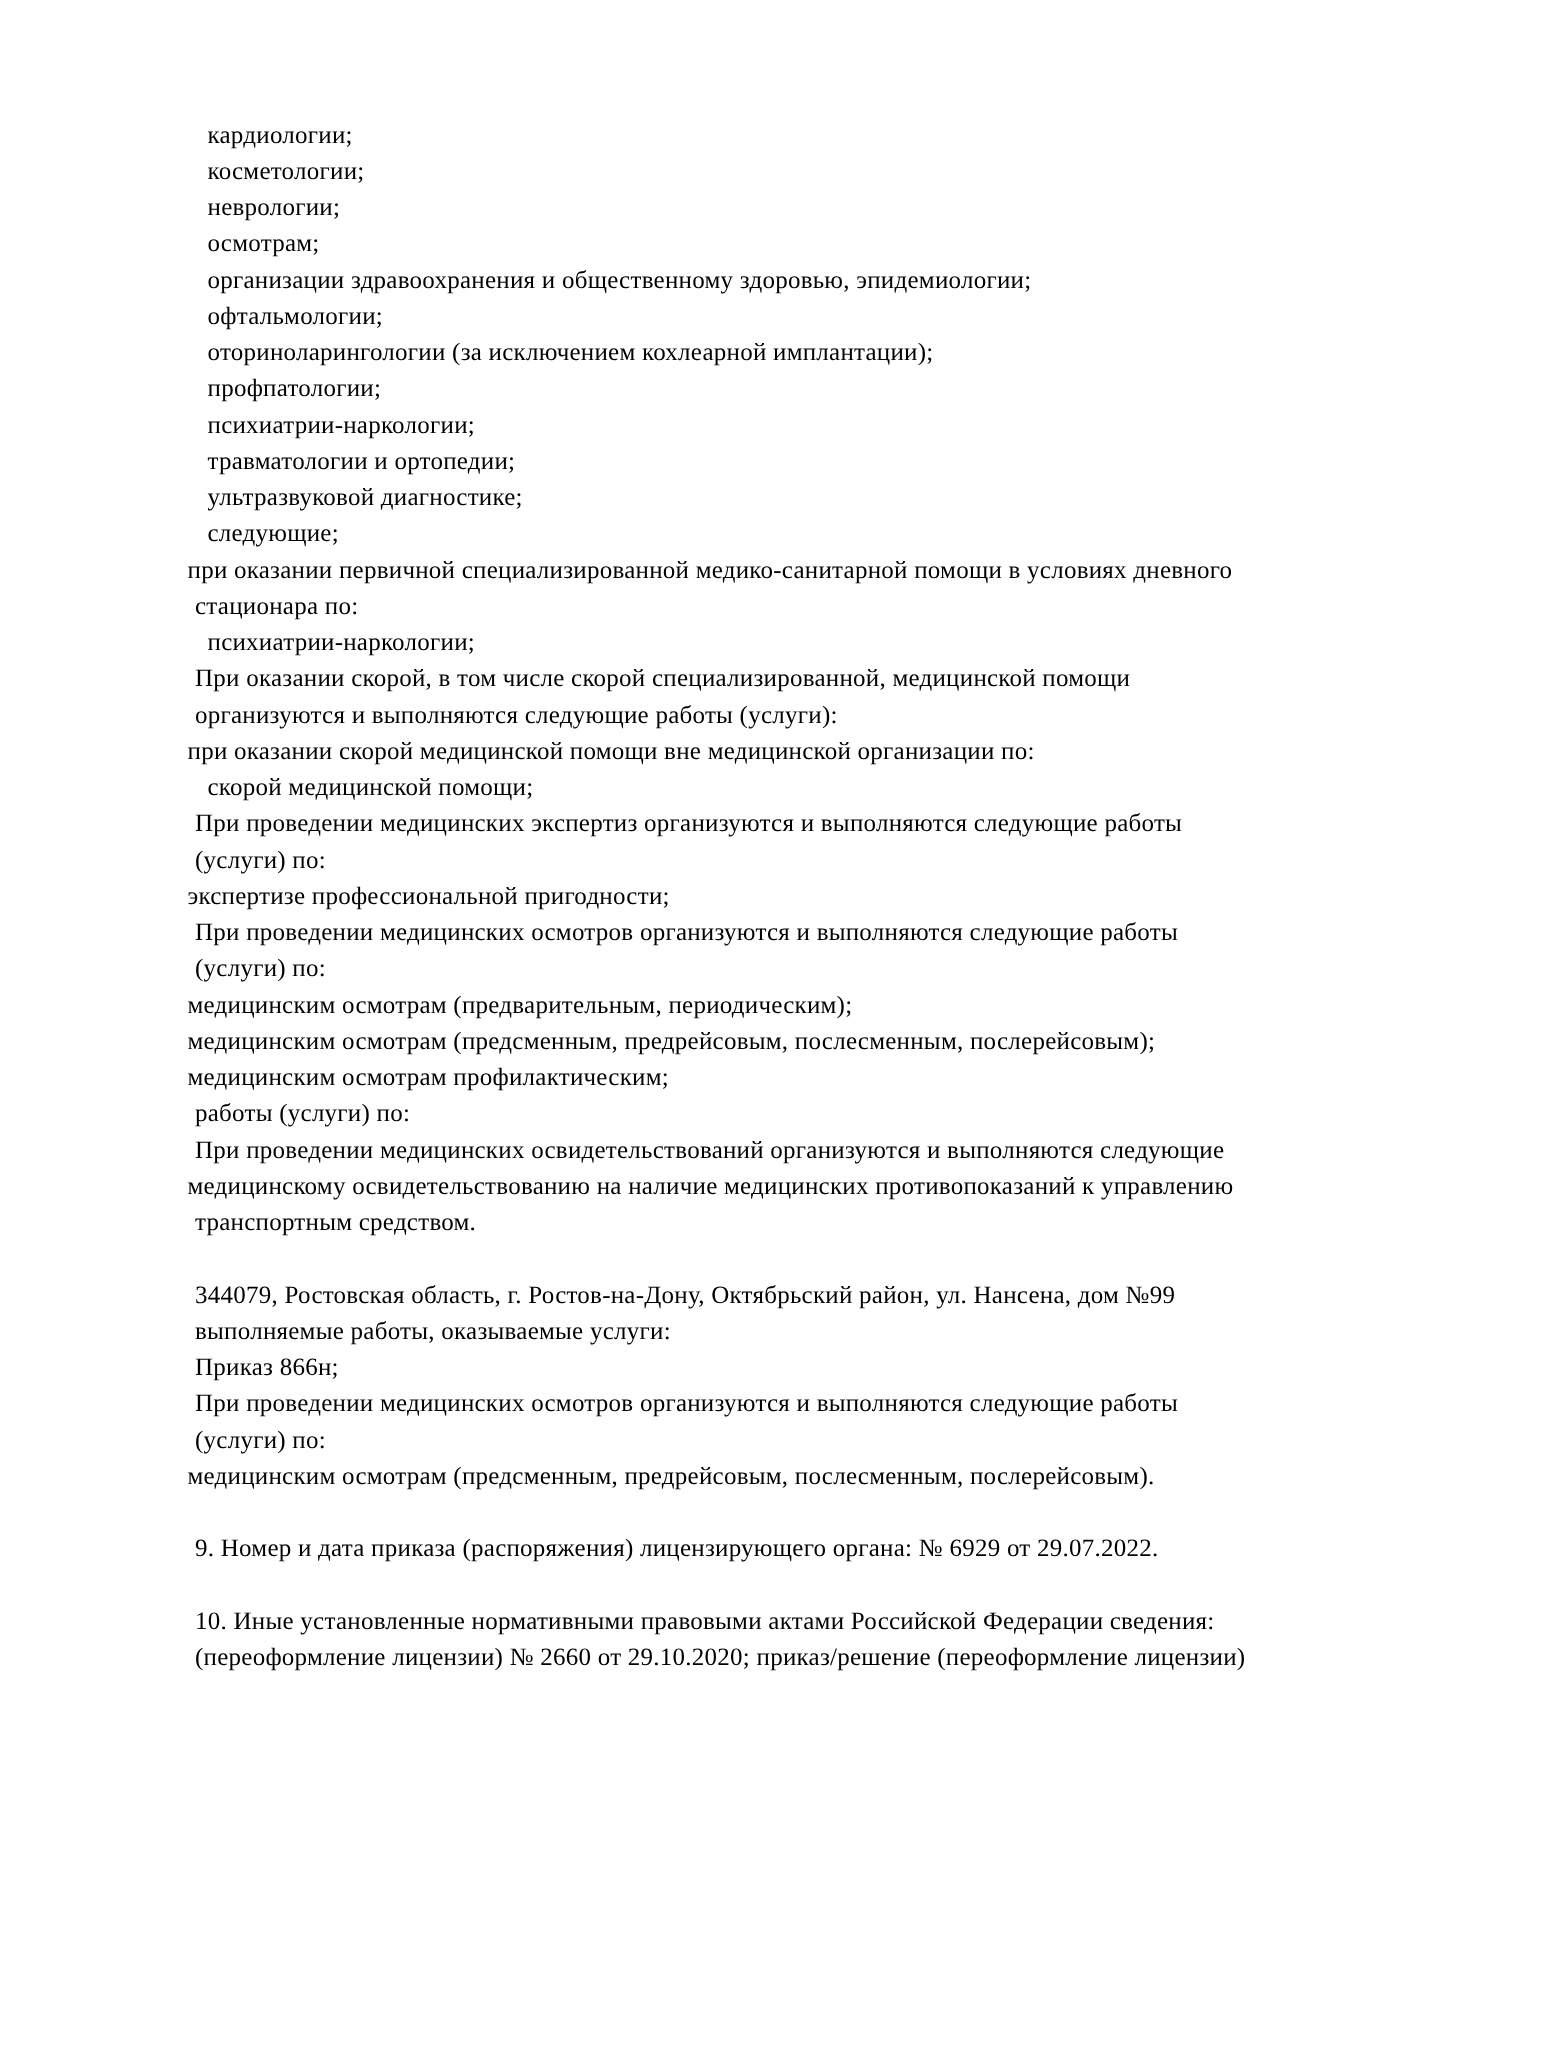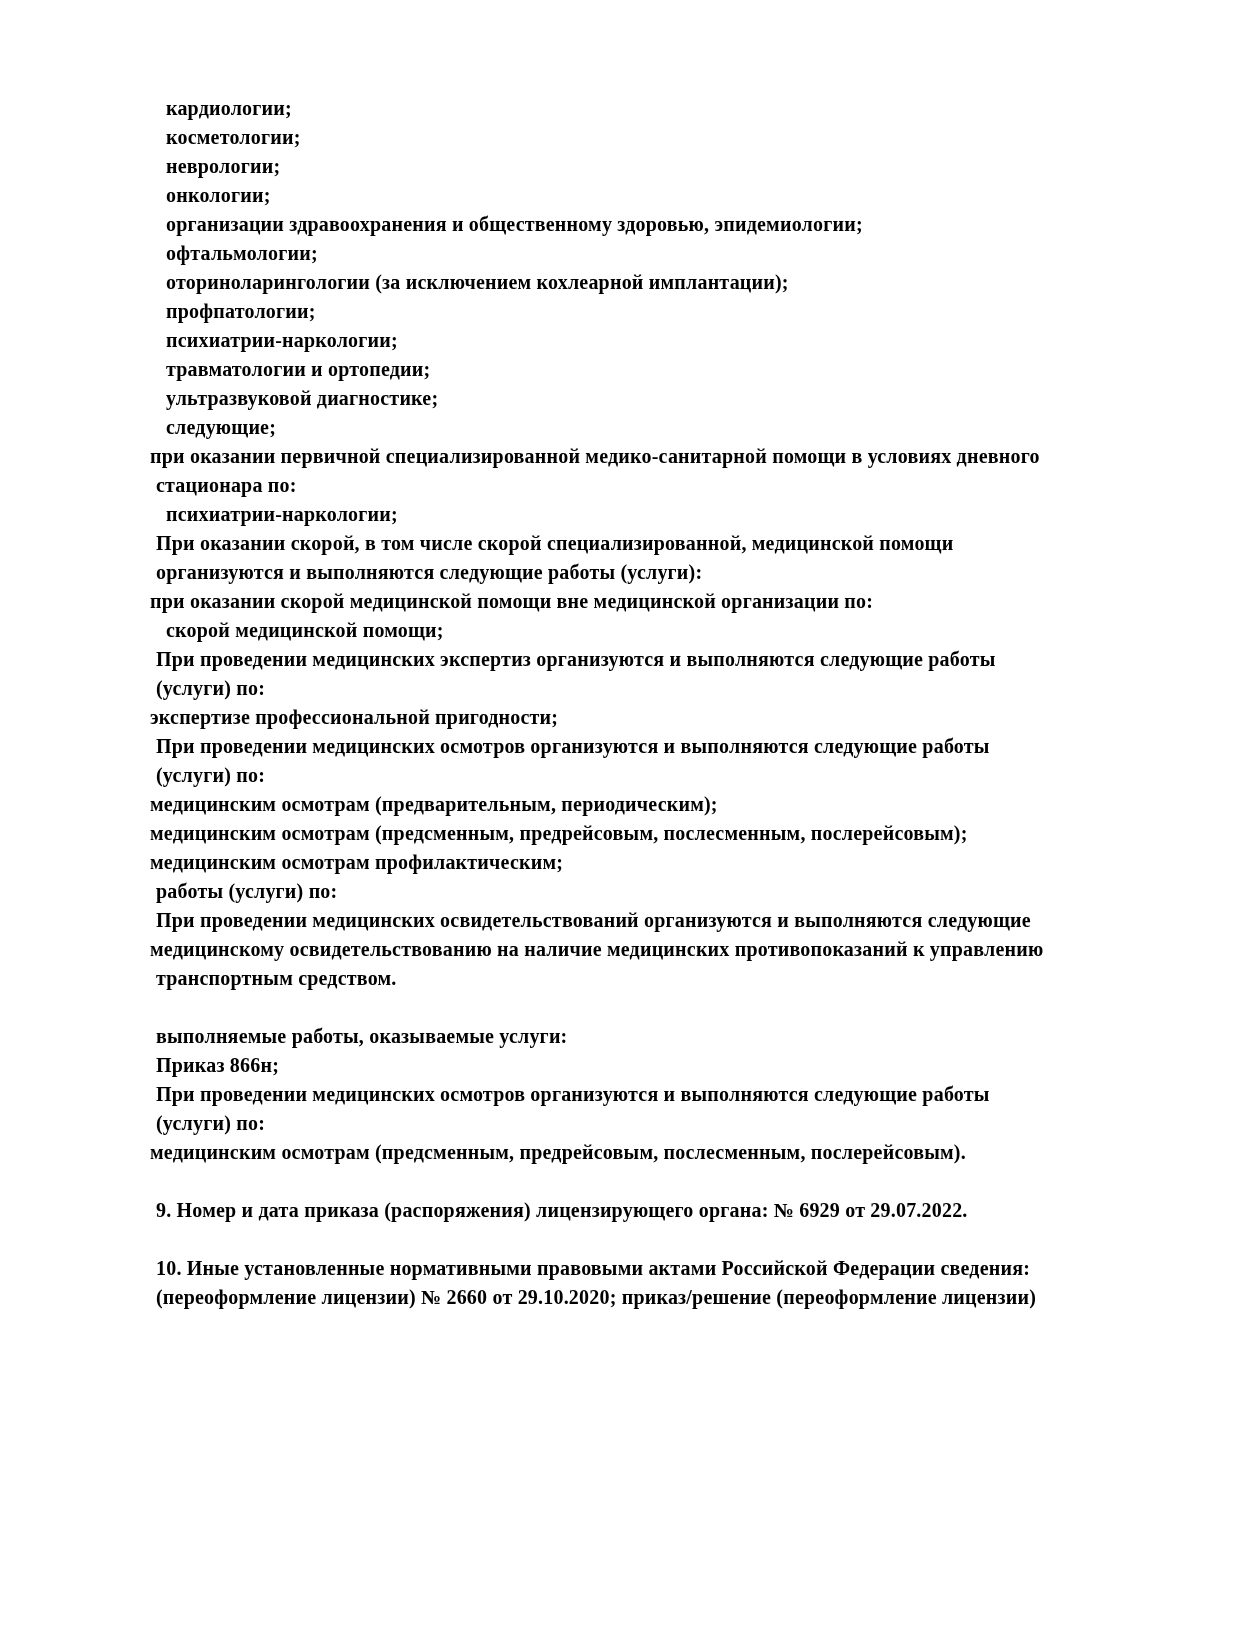--- a/index.html
+++ b/index.html
@@ -14,40 +14,39 @@
     overflow: hidden;
     font-family: "Liberation Serif", "DejaVu Serif", serif;
     color: #000000;
   }
   .page {
     box-sizing: border-box;
     width: 1240px;
     height: 1650px;
     padding: 94px 30px 0 140px;
     background: #ffffff;
-    font-weight: bold;
   }
   .line {
     font-size: 20px;
     line-height: 29px;
     white-space: pre;
     letter-spacing: 0.2px;
   }
   .indent-0 { margin-left: 16px; }
   .indent-1 { margin-left: 10px; }
   .indent-2 { margin-left: 26px; }
 </style>
 </head>
 <body>
 
 <div class="page" style="background: rgb(255, 255, 255); color: rgb(0, 0, 0);">
     <div class="line indent-2">кардиологии;</div>
     <div class="line indent-2">косметологии;</div>
     <div class="line indent-2">неврологии;</div>
-    <div class="line indent-2">онкологии;</div>
+    <div class="line indent-2">осмотрам;</div>
     <div class="line indent-2">организации здравоохранения и общественному здоровью, эпидемиологии;</div>
     <div class="line indent-2">офтальмологии;</div>
     <div class="line indent-2">оториноларингологии (за исключением кохлеарной имплантации);</div>
     <div class="line indent-2">профпатологии;</div>
     <div class="line indent-2">психиатрии-наркологии;</div>
     <div class="line indent-2">травматологии и ортопедии;</div>
     <div class="line indent-2">ультразвуковой диагностике;</div>
     <div class="line indent-2">следующие;</div>
     <div class="line indent-1">при оказании первичной специализированной медико-санитарной помощи в условиях дневного</div>
     <div class="line indent-0">стационара по:</div>
@@ -62,20 +61,21 @@
     <div class="line indent-0">При проведении медицинских осмотров организуются и выполняются следующие работы</div>
     <div class="line indent-0">(услуги) по:</div>
     <div class="line indent-1">медицинским осмотрам (предварительным, периодическим);</div>
     <div class="line indent-1">медицинским осмотрам (предсменным, предрейсовым, послесменным, послерейсовым);</div>
     <div class="line indent-1">медицинским осмотрам профилактическим;</div>
     <div class="line indent-0">работы (услуги) по:</div>
     <div class="line indent-0">При проведении медицинских освидетельствований организуются и выполняются следующие</div>
     <div class="line indent-1">медицинскому освидетельствованию на наличие медицинских противопоказаний к управлению</div>
     <div class="line indent-0">транспортным средством.</div>
     <div class="line indent-0">&nbsp;</div>
+    <div class="line indent-0">344079, Ростовская область, г. Ростов-на-Дону, Октябрьский район, ул. Нансена, дом №99</div>
     <div class="line indent-0">выполняемые работы, оказываемые услуги:</div>
     <div class="line indent-0">Приказ 866н;</div>
     <div class="line indent-0">При проведении медицинских осмотров организуются и выполняются следующие работы</div>
     <div class="line indent-0">(услуги) по:</div>
     <div class="line indent-1">медицинским осмотрам (предсменным, предрейсовым, послесменным, послерейсовым).</div>
     <div class="line indent-0">&nbsp;</div>
     <div class="line indent-0">9. Номер и дата приказа (распоряжения) лицензирующего органа: № 6929 от 29.07.2022.</div>
     <div class="line indent-0">&nbsp;</div>
     <div class="line indent-0">10. Иные установленные нормативными правовыми актами Российской Федерации сведения:</div>
     <div class="line indent-0">(переоформление лицензии) № 2660 от 29.10.2020; приказ/решение (переоформление лицензии)</div>

